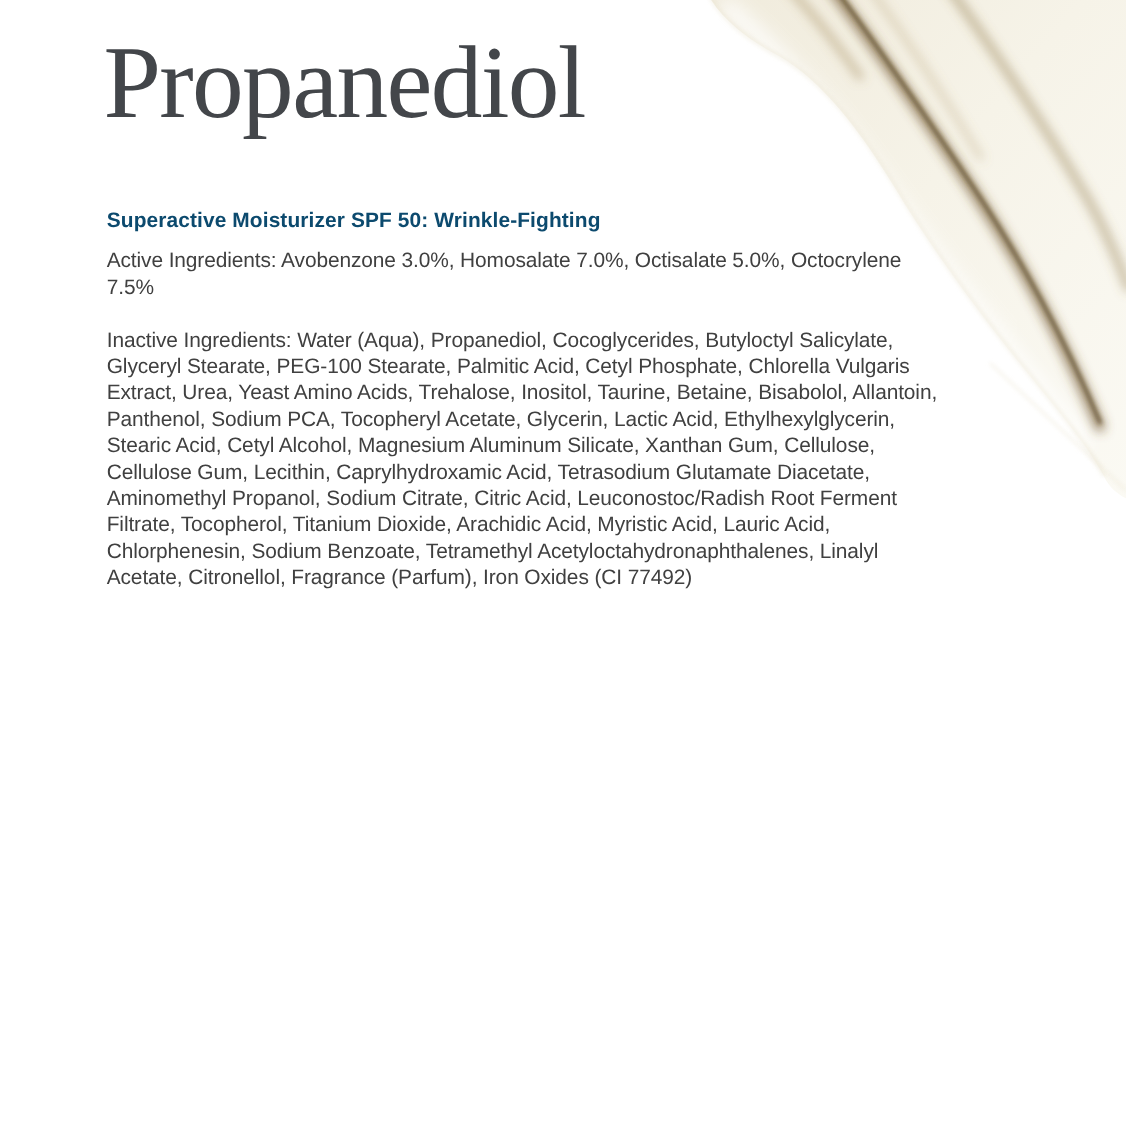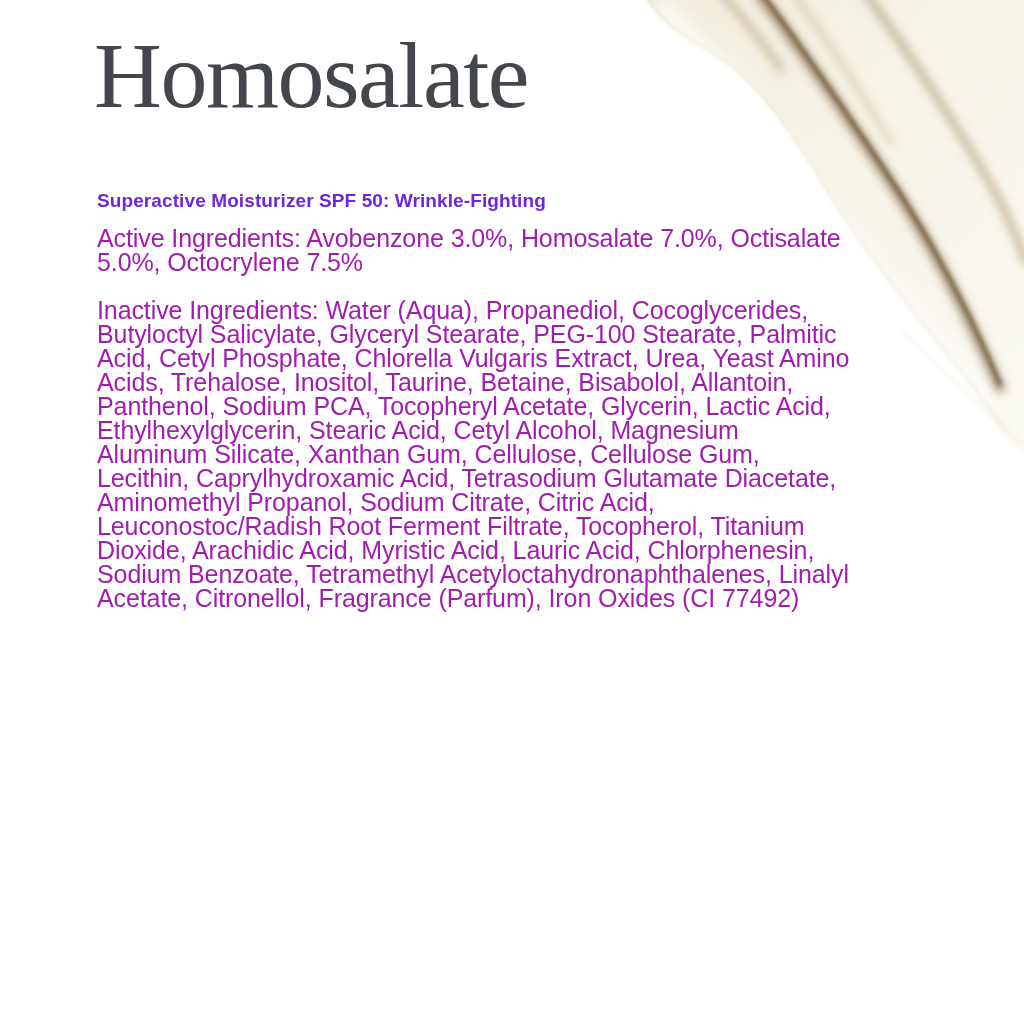--- a/index.html
+++ b/index.html
@@ -40,28 +40,28 @@
     left: 97px;
     top: 190px;
     width: 757px;
   }
   .product-name {
     margin: 0 0 14px 0;
     font-size: 19px;
     line-height: 22px;
     font-weight: 700;
     letter-spacing: 0.1px;
-    color: #6d28d9;
+    color: #0c4a6e;
   }
   .body-par {
     margin: 0 0 24px 0;
-    font-size: 25px;
+    font-size: 19px;
     line-height: 24px;
     letter-spacing: -0.1px;
-    color: #a21caf;
+    color: #404040;
   }
   .footer-note {
     position: absolute;
     left: 97px;
     top: 963px;
     margin: 0;
     font-size: 15.5px;
     line-height: 20px;
     color: #4c4f52;
   }
@@ -103,21 +103,21 @@
       <path d="M190,-12 C226,38 260,90 292,144" stroke="#a68c58" stroke-width="4" opacity="0.45"></path>
     </g>
     <path d="M158,-12 C202,48 246,112 286,172 C326,232 368,308 400,384" fill="none" stroke="#55421a" stroke-width="3.2" stroke-linecap="round" opacity="0.8" filter="url(#blur2)"></path>
 
     <path d="M45,-4 C60,24 90,41 110,52 C150,75 183,119 215,171
              C249,228 296,291 336,340 C366,377 391,408 404,433" fill="none" stroke="#e8e1cc" stroke-width="2.5" opacity="0.55" filter="url(#blur2)"></path>
 
     <path d="M300,330 L424,446" stroke="#eee8d8" stroke-width="2" opacity="0.6" filter="url(#blur2)"></path>
   </svg>
 
-  <h1 class="page-title">Homosalate</h1>
+  <h1 class="page-title">Propanediol</h1>
 
   <div class="content">
     <h2 class="product-name">Superactive Moisturizer SPF 50: Wrinkle-Fighting</h2>
     <p class="body-par">Active Ingredients: Avobenzone 3.0%, Homosalate 7.0%, Octisalate 5.0%, Octocrylene 7.5%</p>
     <p class="body-par">Inactive Ingredients: Water (Aqua), Propanediol, Cocoglycerides, Butyloctyl Salicylate, Glyceryl Stearate, PEG-100 Stearate, Palmitic Acid, Cetyl Phosphate, Chlorella Vulgaris Extract, Urea, Yeast Amino Acids, Trehalose, Inositol, Taurine, Betaine, Bisabolol, Allantoin, Panthenol, Sodium PCA, Tocopheryl Acetate, Glycerin, Lactic Acid, Ethylhexylglycerin, Stearic Acid, Cetyl Alcohol, Magnesium Aluminum Silicate, Xanthan Gum, Cellulose, Cellulose Gum, Lecithin, Caprylhydroxamic Acid, Tetrasodium Glutamate Diacetate, Aminomethyl Propanol, Sodium Citrate, Citric Acid, Leuconostoc/Radish Root Ferment Filtrate, Tocopherol, Titanium Dioxide, Arachidic Acid, Myristic Acid, Lauric Acid, Chlorphenesin, Sodium Benzoate, Tetramethyl Acetyloctahydronaphthalenes, Linalyl Acetate, Citronellol, Fragrance (Parfum), Iron Oxides (CI 77492)</p>
   </div>
 
 
 </div>
 

